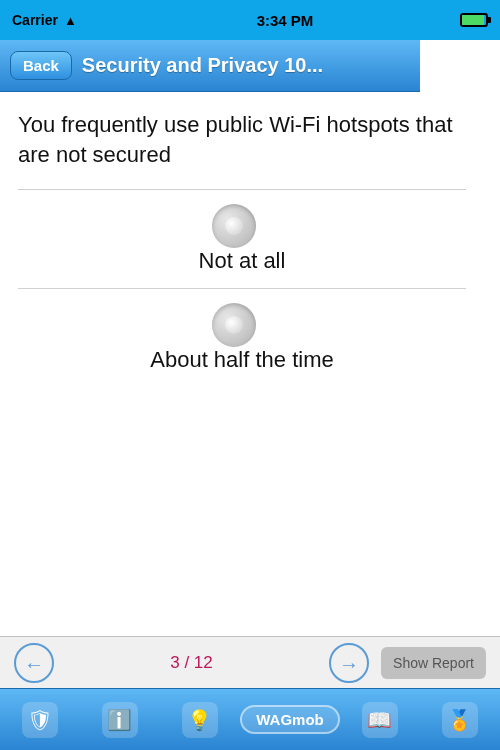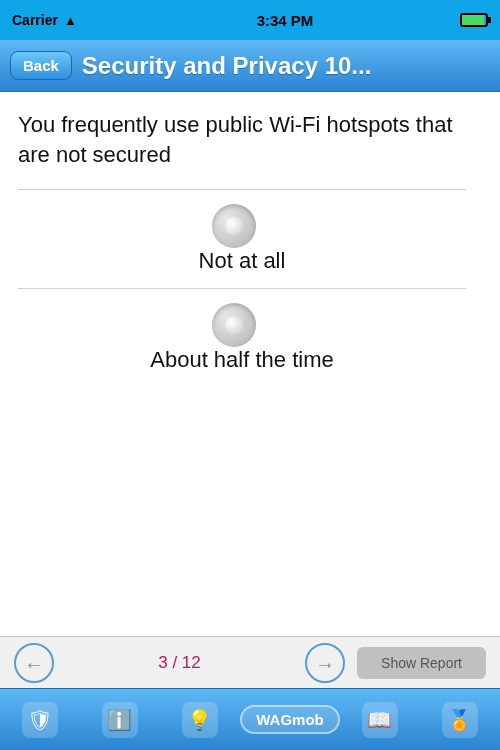--- a/index.html
+++ b/index.html
@@ -50,21 +50,21 @@
     }
     .battery-fill {
       width: 90%;
       height: 100%;
       background: #4cd964;
       border-radius: 1px;
     }
 
     
     #nav-bar {
-      width: 500px;
+      width: 420px;
       height: 52px;
       background: linear-gradient(180deg, #5eb8f5 0%, #2a84d2 100%);
       display: flex;
       align-items: center;
       padding: 0 10px;
       gap: 10px;
       border-bottom: 1px solid #1a6aaa;
     }
     .back-button {
       background: linear-gradient(180deg, #6ec6f8 0%, #2e8fe0 100%);
@@ -72,21 +72,21 @@
       border-radius: 8px;
       padding: 5px 12px;
       color: #fff;
       font-size: 15px;
       font-weight: 600;
       cursor: pointer;
       white-space: nowrap;
     }
     .nav-title {
       color: #fff;
-      font-size: 24px;
+      font-size: 20px;
       font-weight: 700;
       text-shadow: 0 1px 1px rgba(0,0,0,0.3);
       white-space: nowrap;
       overflow: hidden;
       text-overflow: ellipsis;
     }
 
     
     #main-content {
       width: 484px;
@@ -171,21 +171,21 @@
       color: #be185d;
       font-weight: 400;
       flex: 1;
       text-align: center;
     }
     .show-report-btn {
       background: #c0c0c0;
       color: #555;
       border: none;
       border-radius: 6px;
-      padding: 8px 24px;
+      padding: 8px 12px;
       font-size: 14px;
       font-weight: 500;
       cursor: pointer;
       white-space: nowrap;
     }
 
     
     #tab-bar {
       position: absolute;
       bottom: 0;

